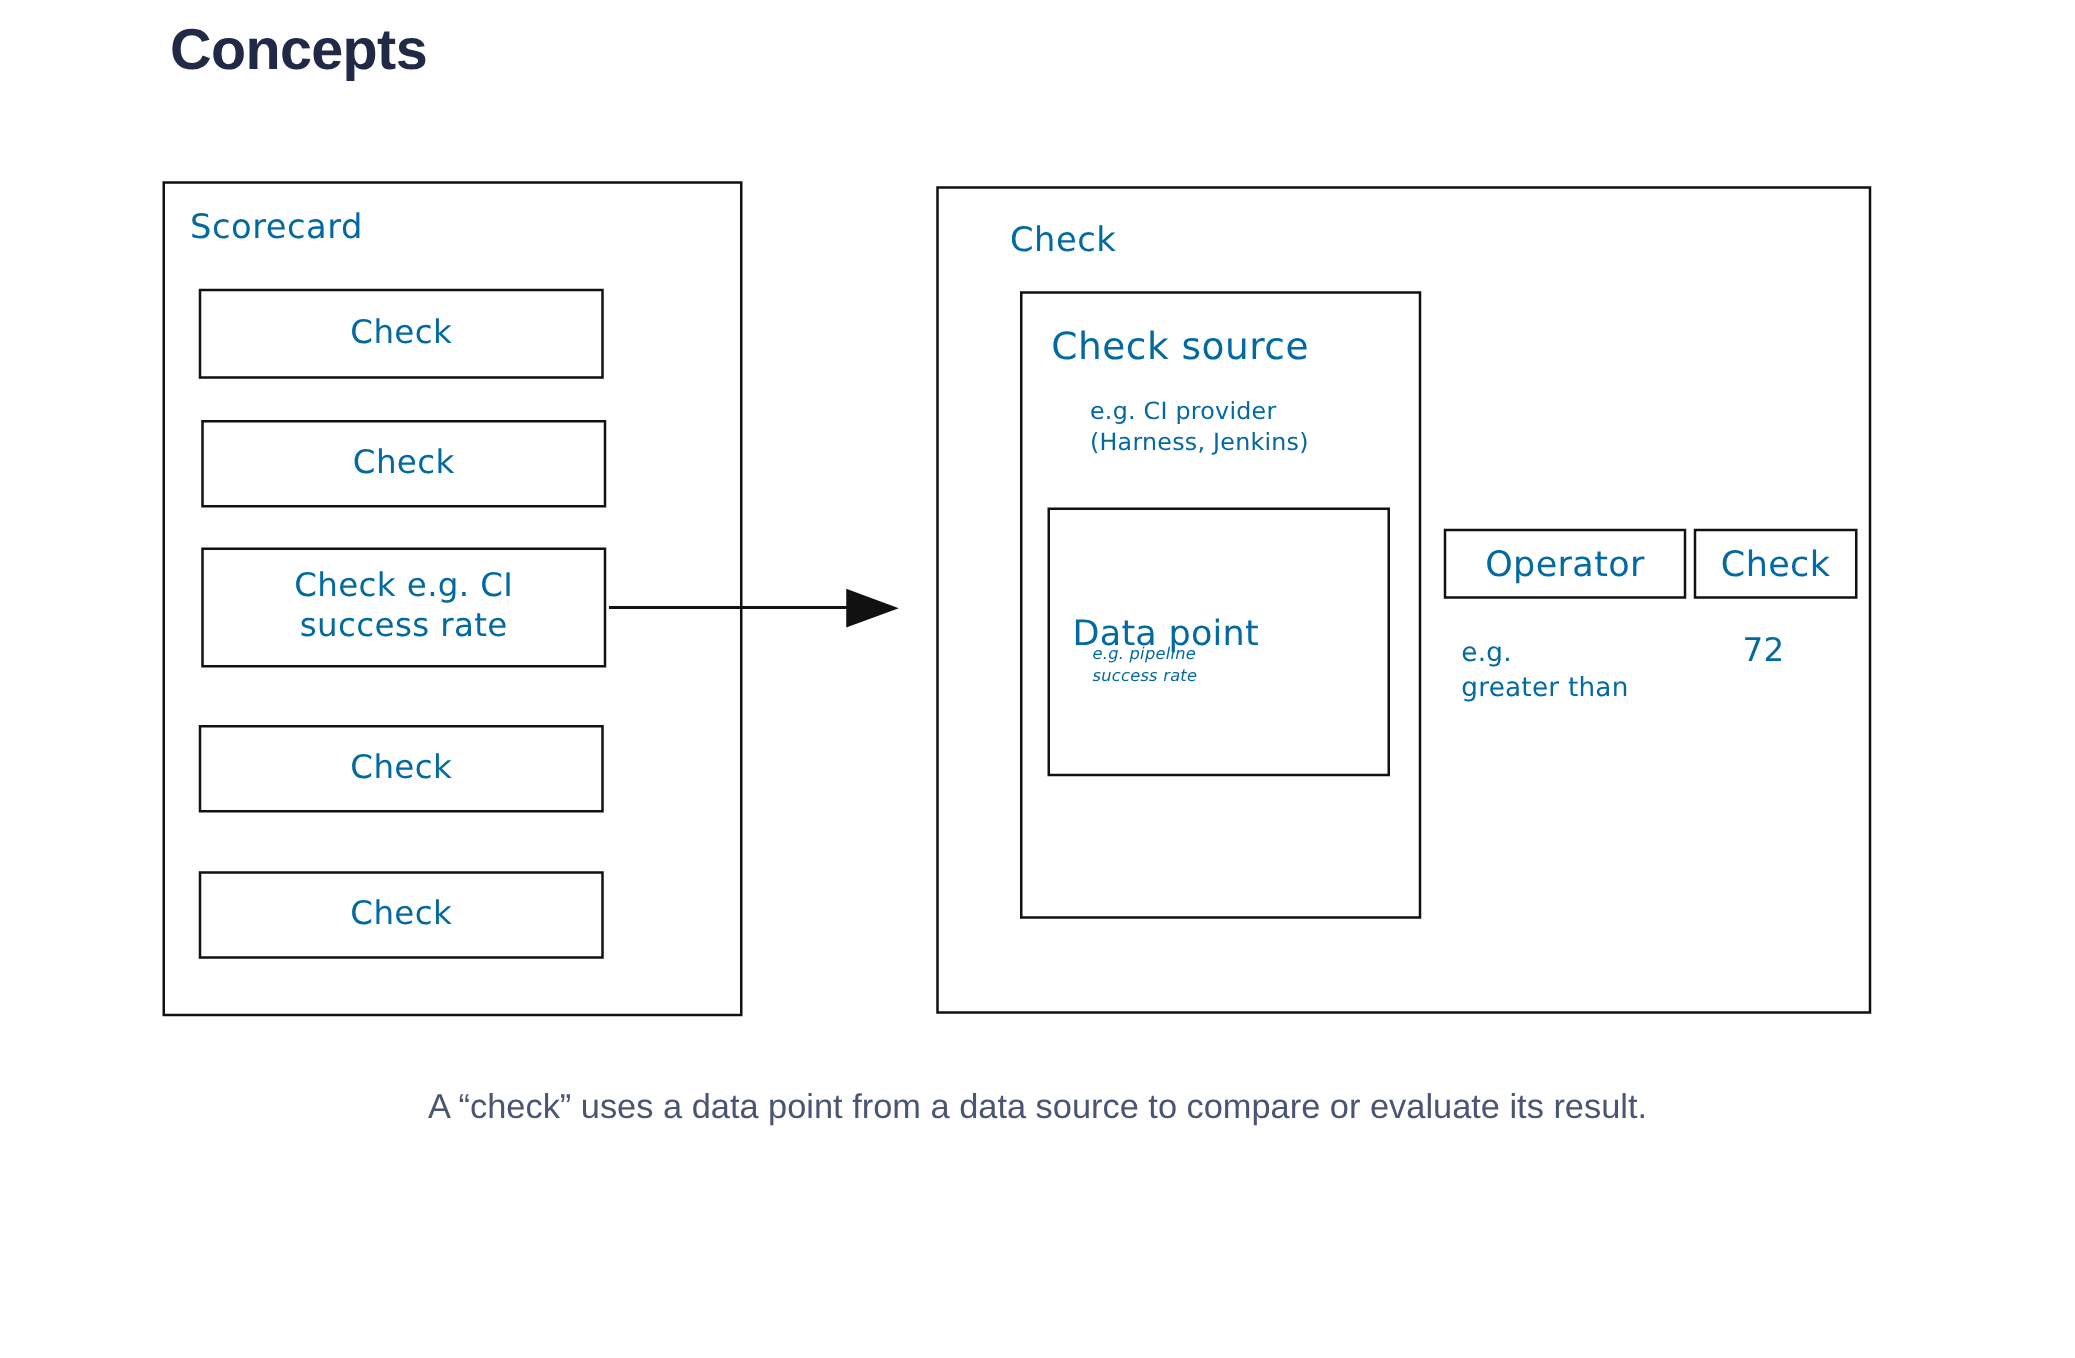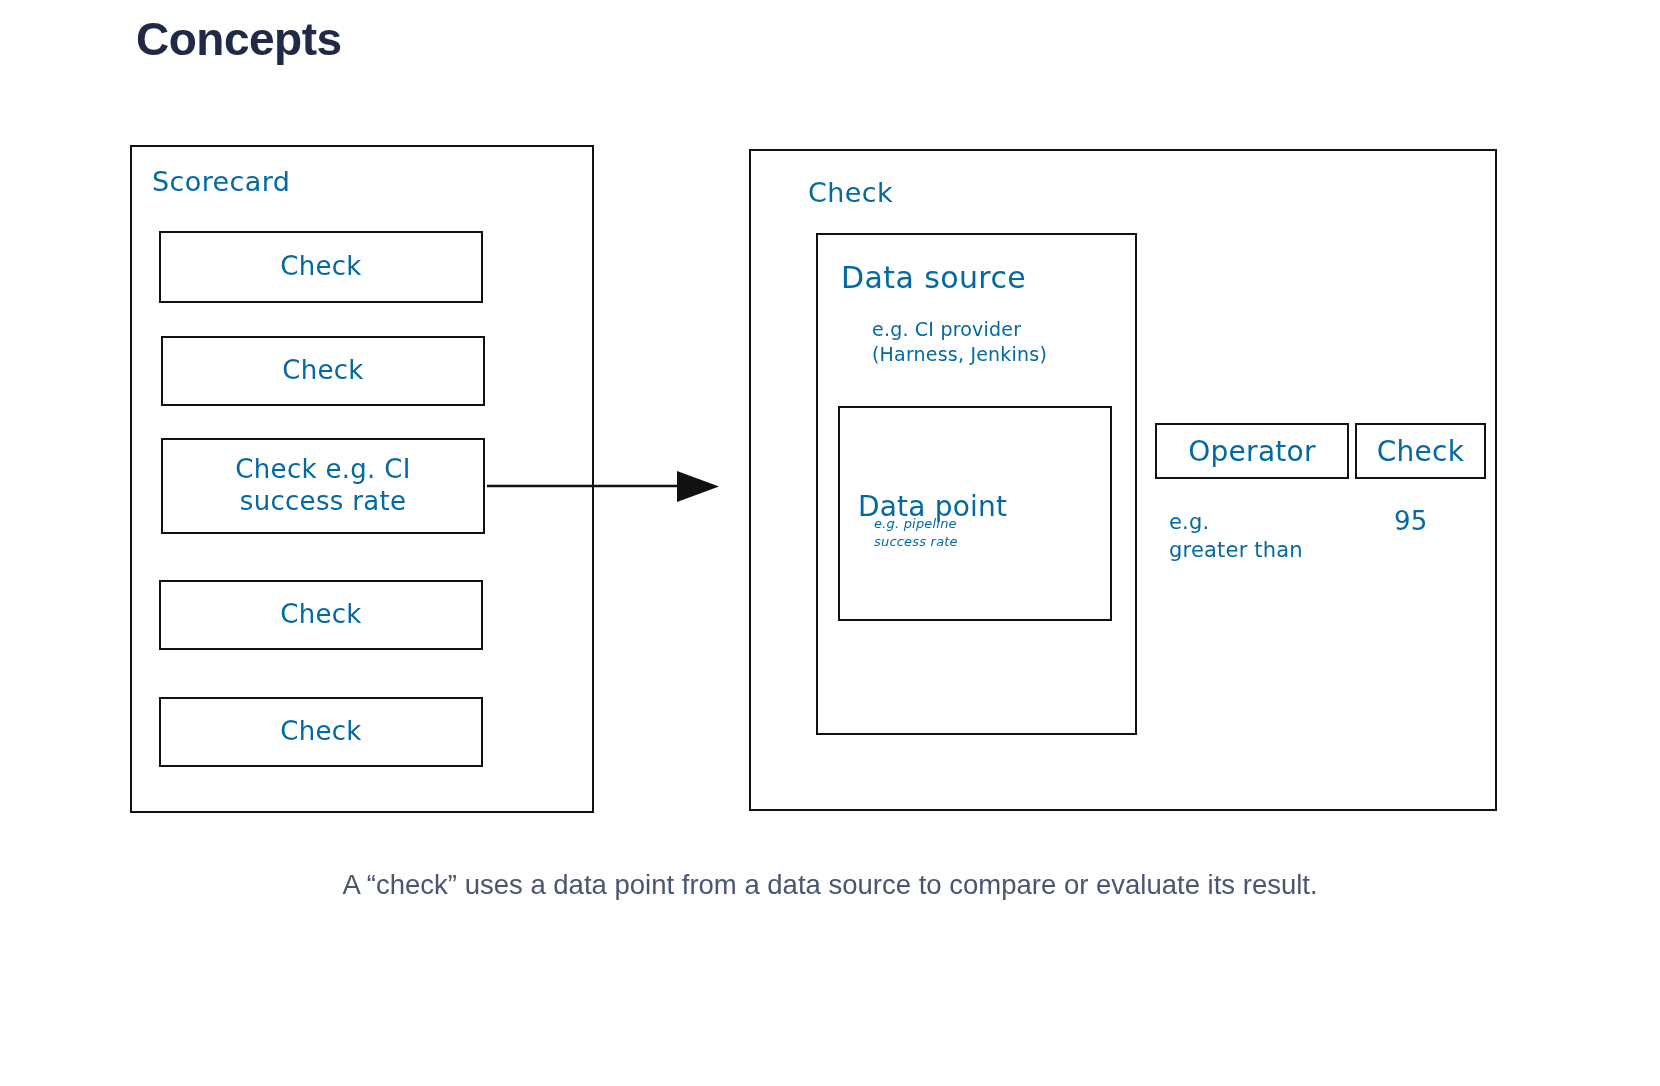--- a/index.html
+++ b/index.html
@@ -227,32 +227,32 @@
 
 <svg id="arrow" viewBox="0 0 240 36">
   <line x1="0" y1="18" x2="192" y2="18" stroke="#111111" stroke-width="2.4"></line>
   <polygon points="190,3 232,18.5 190,34" fill="#111111"></polygon>
 </svg>
 
 <div class="hbox" id="check-detail-box"></div>
 <div class="hand" id="check-detail-title">Check</div>
 
 <div class="hbox" id="data-source-box"></div>
-<div class="hand" id="data-source-title">Data source</div>
+<div class="hand" id="data-source-title">Check source</div>
 <div class="hand" id="data-source-eg">e.g. CI provider<br>(Harness, Jenkins)</div>
 
 <div class="hbox" id="data-point-box"></div>
 <div class="hand" id="data-point-title">Data point</div>
 <div class="hand" id="data-point-eg">e.g. pipeline<br>success rate</div>
 
 <div class="hbox" id="operator-box">
   <span class="hand" id="operator-label">Operator</span>
 </div>
 <div class="hand" id="operator-eg">e.g.<br>greater than</div>
 
 <div class="hbox" id="value-box">
   <span class="hand" id="value-label">Check</span>
 </div>
-<div class="hand" id="value-number">95</div>
+<div class="hand" id="value-number">72</div>
 
 <div id="caption">
   <span class="cap-line">A “check” uses a data point from a data source to compare or evaluate its result.</span>
 </div>
 
 </body></html>

